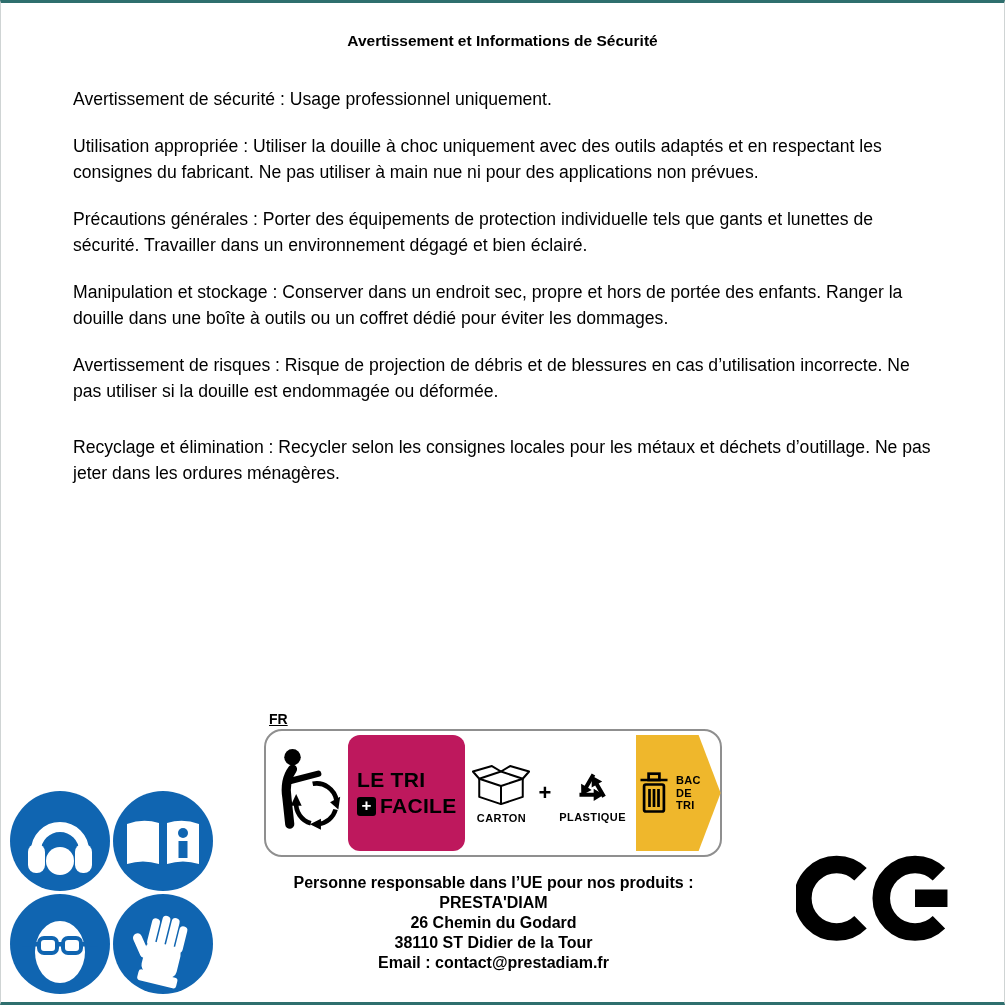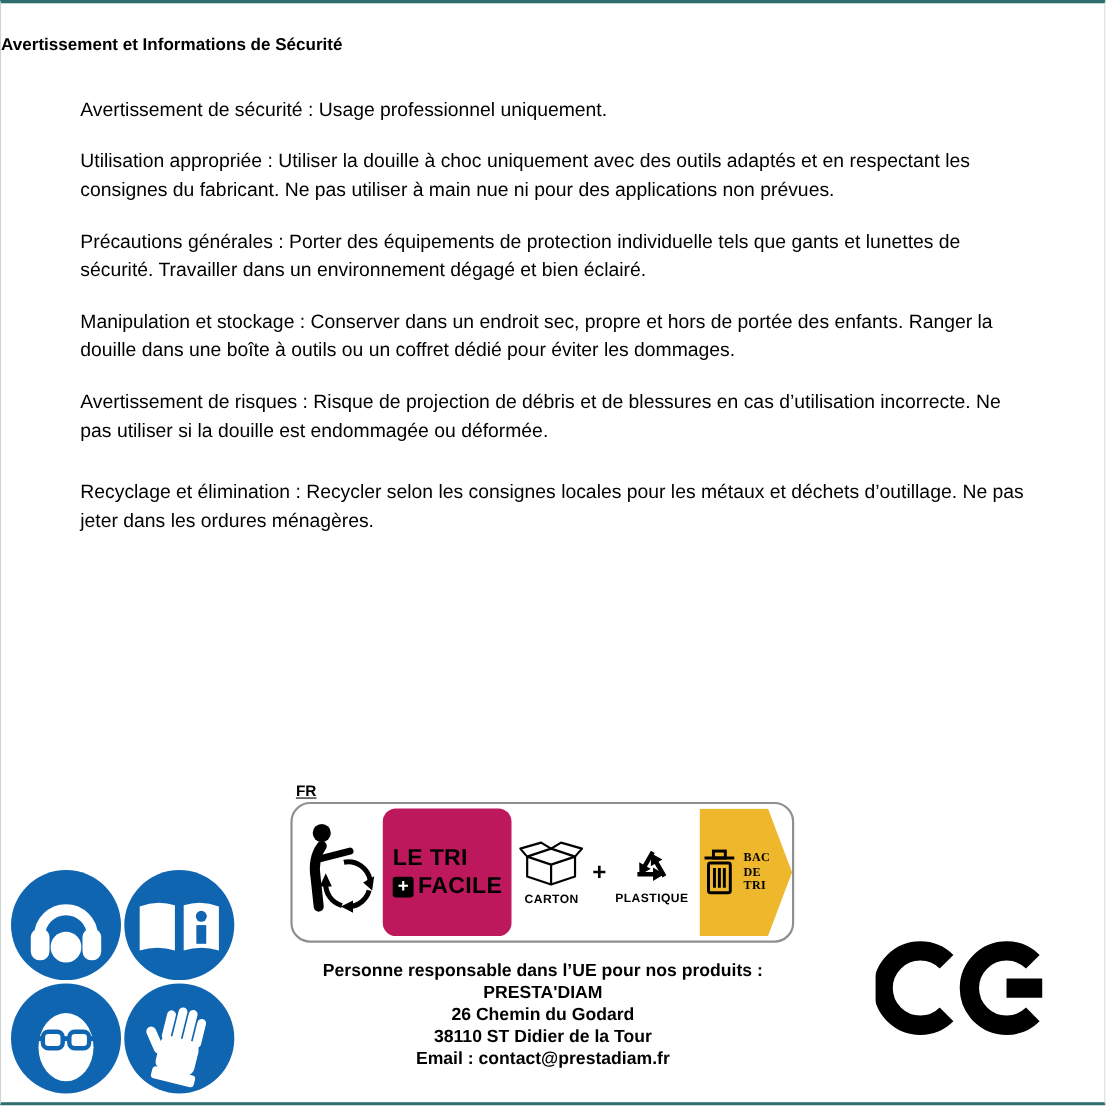--- a/index.html
+++ b/index.html
@@ -7,21 +7,21 @@
   body { font-family:"Liberation Sans", sans-serif; color:#000; }
 
   .page {
     position:relative; width:1005px; height:1005px; background:#fff;
     border-top:3px solid #2f6f6e; border-bottom:3px solid #2f6f6e;
     border-left:1px solid #cfd4d4; border-right:1px solid #cfd4d4;
     overflow:hidden;
   }
 
   .title {
-    text-align:left; font-weight:bold; font-size:15.5px; padding-top:29px;
+    text-align:center; font-weight:bold; font-size:15.5px; padding-top:29px;
   }
 
   .content { margin:36px 70px 0 72px; font-size:17.6px; }
   .content p { line-height:1.48; margin-bottom:21px; }
   .content p:last-child { margin-top:30px; }
 
   
   .ppe-grid {
     position:absolute; left:9px; top:788px;
     display:grid; grid-template-columns:100px 100px; grid-auto-rows:100px; gap:3px;
@@ -58,21 +58,21 @@
   .facile { font-weight:bold; font-size:21px; letter-spacing:.3px; }
 
   .mat { display:flex; flex-direction:column; align-items:center; justify-content:center; padding:0 7px; }
   .mat-label { font-size:11px; font-weight:bold; letter-spacing:.4px; margin-top:3px; }
   .plus-mid { align-self:center; font-size:22px; font-weight:bold; padding:0 1px; }
 
   .bac-arrow {
     margin-left:3px; width:96px; background:#efb72c;
     clip-path:polygon(0 0, 74% 0, 100% 50%, 74% 100%, 0 100%);
     display:flex; align-items:center; justify-content:flex-start;
-    padding:6px 20px 6px 0; gap:4px;font-family:Liberation Serif, serif;
+    padding:6px 20px 6px 0; gap:4px;
   }
   .bac-text { font-size:11px; font-weight:bold; line-height:1.15; letter-spacing:.3px; }
 
   .tri-tagline {
     background:#efb72c; border-radius:6px 6px 14px 14px;
     text-align:center; font-style:italic; font-weight:bold; font-size:16.5px;
     padding:5px 0 6px; margin-top:2px;
   }
 
   

